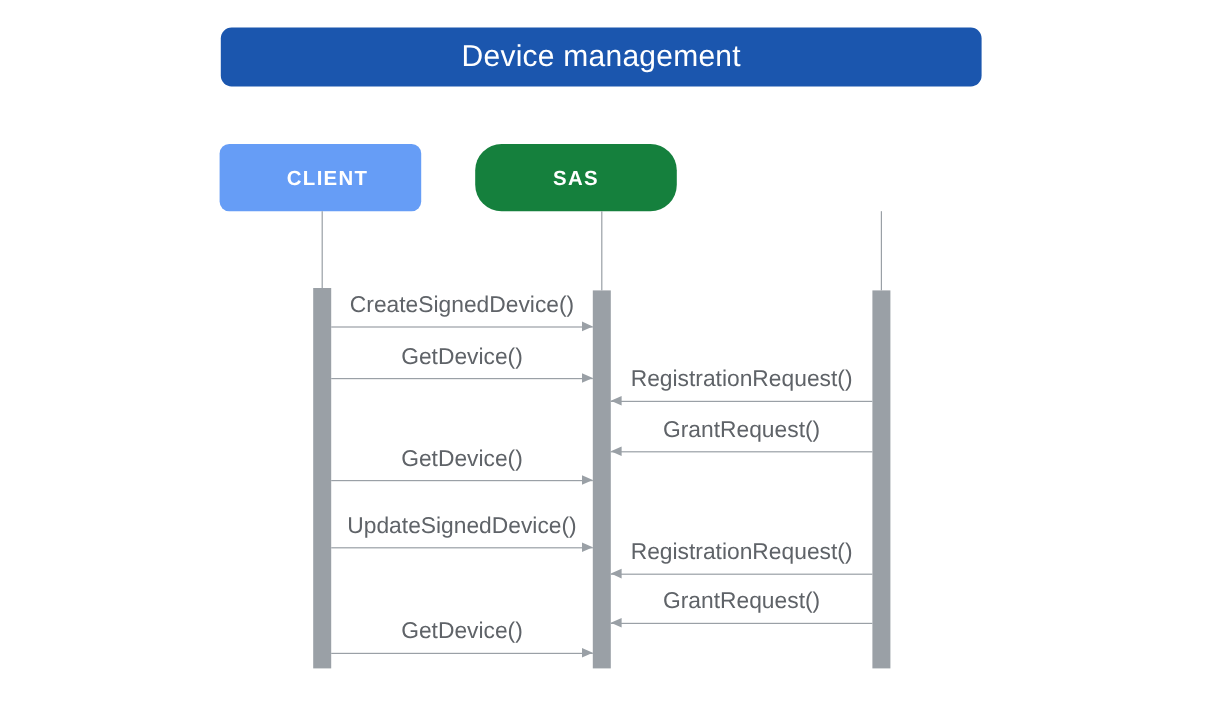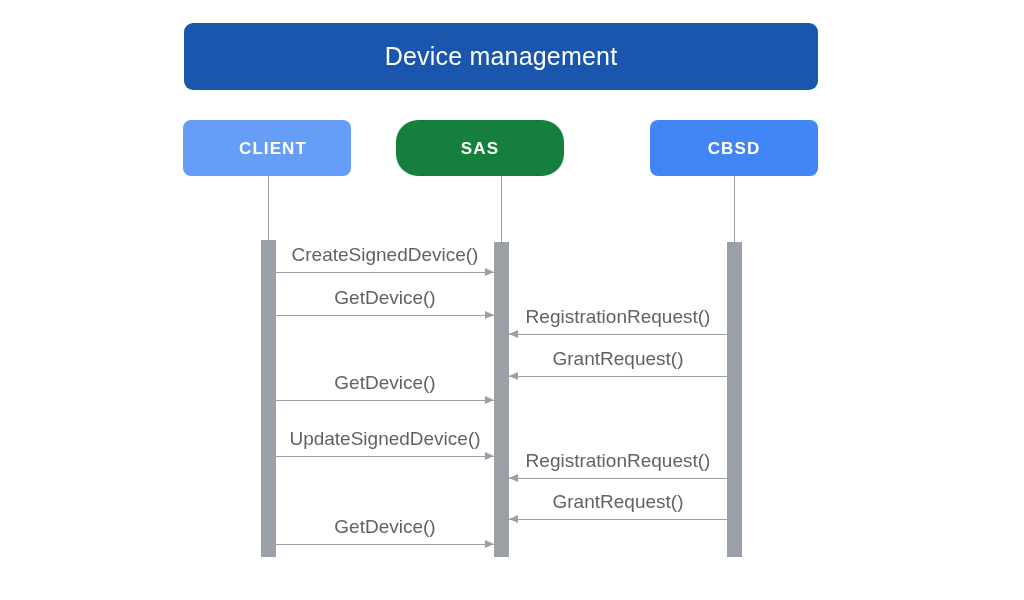--- a/index.html
+++ b/index.html
@@ -21,21 +21,21 @@
     width: 1024px;
     height: 600px;
   }
 
   
   .title-bar {
     position: absolute;
     left: 184px;
     top: 23px;
     width: 634px;
-    height: 67px;
+    height: 49px;
     border-radius: 9px;
     background: #1B56AE;
     display: flex;
     align-items: center;
     justify-content: center;
     box-sizing: border-box;
   }
   .title-bar .title-text {
     color: #ffffff;
     font-size: 25px;
@@ -136,23 +136,20 @@
   <div class="title-bar">
     <span class="title-text">Device management</span>
   </div>
 
   <div class="participant p-client">
     <span class="p-label">CLIENT</span>
   </div>
   <div class="participant p-sas">
     <span class="p-label">SAS</span>
   </div>
-  <div class="participant p-cbsd">
-    <span class="p-label">CBSD</span>
-  </div>
 
   <div class="lifeline ll-client"></div>
   <div class="lifeline ll-sas"></div>
   <div class="lifeline ll-cbsd"></div>
 
   <div class="activation act-client"></div>
   <div class="activation act-sas"></div>
   <div class="activation act-cbsd"></div>
 
   <div class="message dir-right" style="left:276px; top:272px; width:218px;">

